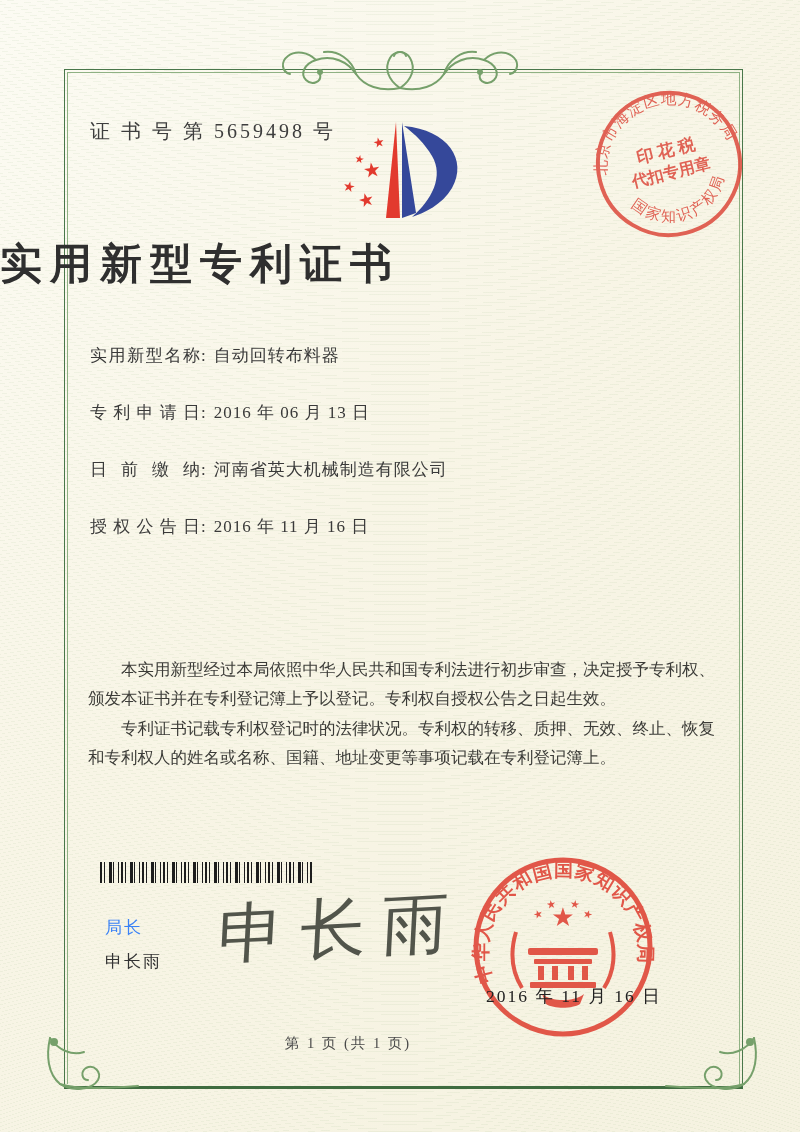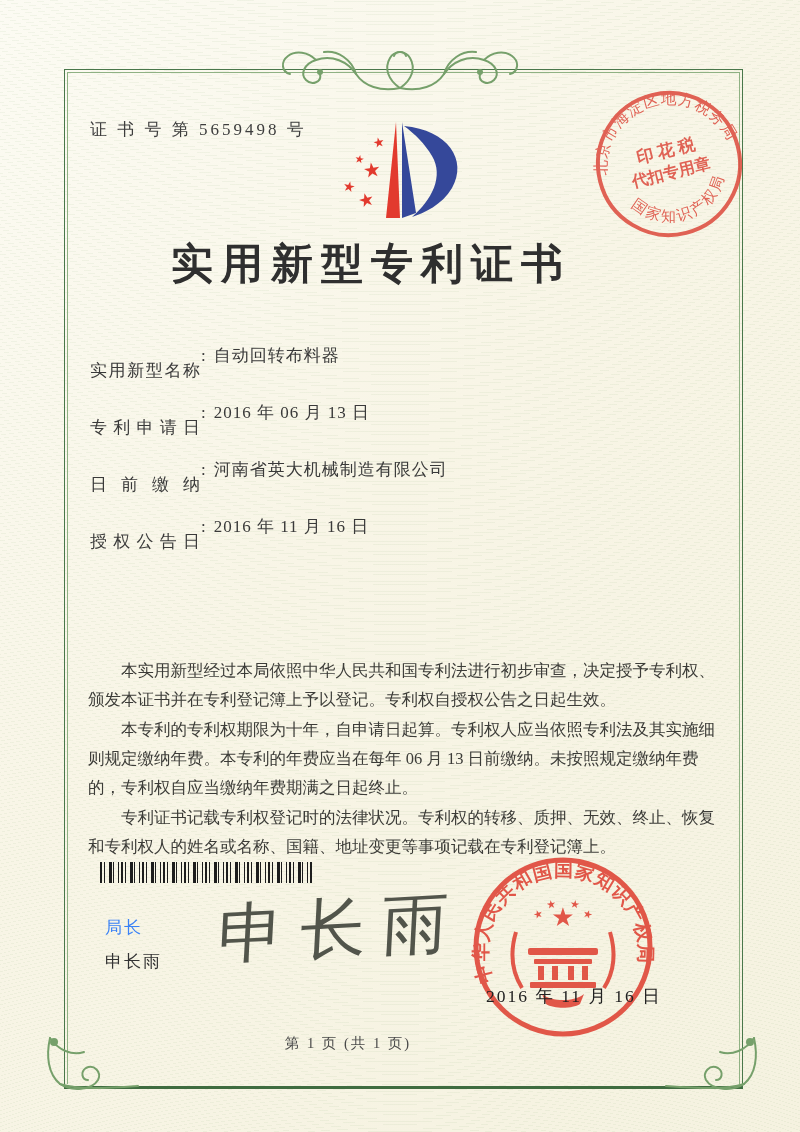--- a/index.html
+++ b/index.html
@@ -21,44 +21,43 @@
   .frame .inner-line{
     position:absolute;inset:2px;border:1px solid #8fb183;border-bottom:none;
   }
   
   .ornament{position:absolute;color:#76a06b;}
   .orn-top{left:268px;top:42px;}
   .orn-bl{left:38px;top:1032px;}
   .orn-br{left:662px;top:1032px;transform:scaleX(-1);}
   
   .cert-no{
-    position:absolute;left:90px;top:118px;font-size:17px;color:#3d3d3d;
+    position:absolute;left:90px;top:118px;font-size:20px;color:#3d3d3d;
     letter-spacing:3px;
     text-align:right;
   }
   .logo{position:absolute;left:330px;top:116px;}
   .tax-stamp{position:absolute;left:591px;top:86px;transform:rotate(-14deg);opacity:.88;}
   .title{
-    position:absolute;left:0;top:236px;width:742px;text-align:center;
+    position:absolute;left:0;top:236px;width:742px;
     font-size:42px;font-weight:600;color:#2f2f2f;letter-spacing:8px;
   }
   
   .fields{position:absolute;left:90px;top:344px;width:630px;}
   .field-row{height:57px;font-size:17px;color:#3a3a3a;}
   .flabel{
     display:inline-block;width:110px;text-align:justify;text-align-last:justify;
     vertical-align:top;
-    margin-top:15px;
   }
   .fcolon{display:inline-block;margin:0 8px 0 1px;}
   .fvalue{letter-spacing:1px;}
   
   .body-text{
     position:absolute;left:88px;top:656px;width:632px;font-size:16.5px;
-    color:#3c3c38;line-height:1.78;
+    color:#3c3c38;line-height:1.78;font-family:Liberation Mono, monospace;
   }
   .body-text p{margin:0;text-indent:2em;}
   
   .barcode{
     position:absolute;left:100px;top:862px;width:212px;height:21px;
     background:repeating-linear-gradient(90deg,
       #1d1d1d 0 2px,transparent 2px 4px,
       #1d1d1d 4px 5px,transparent 5px 9px,
       #1d1d1d 9px 12px,transparent 12px 13px,
       #1d1d1d 13px 14px,transparent 14px 18px,
@@ -172,21 +171,20 @@
   <div class="field-row">
     <span class="flabel">日前缴纳</span><span class="fcolon">:</span><span class="fvalue">河南省英大机械制造有限公司</span>
   </div>
   <div class="field-row">
     <span class="flabel">授权公告日</span><span class="fcolon">:</span><span class="fvalue">2016 年 11 月 16 日</span>
   </div>
 </div>
 
 <div class="body-text">
   <p>本实用新型经过本局依照中华人民共和国专利法进行初步审查，决定授予专利权、颁发本证书并在专利登记簿上予以登记。专利权自授权公告之日起生效。</p>
-  <p>本专利的专利权期限为十年，自申请日起算。专利权人应当依照专利法及其实施细则规定缴纳年费。本专利的年费应当在每年 06 月 13 日前缴纳。未按照规定缴纳年费的，专利权自应当缴纳年费期满之日起终止。</p>
   <p>专利证书记载专利权登记时的法律状况。专利权的转移、质押、无效、终止、恢复和专利权人的姓名或名称、国籍、地址变更等事项记载在专利登记簿上。</p>
 </div>
 
 <div class="barcode"></div>
 
 <div class="director-label">局长</div>
 <div class="director-name">申长雨</div>
 <div class="autograph">申长雨</div>
 
 <svg class="gov-seal" width="190" height="190" viewBox="0 0 190 190">

